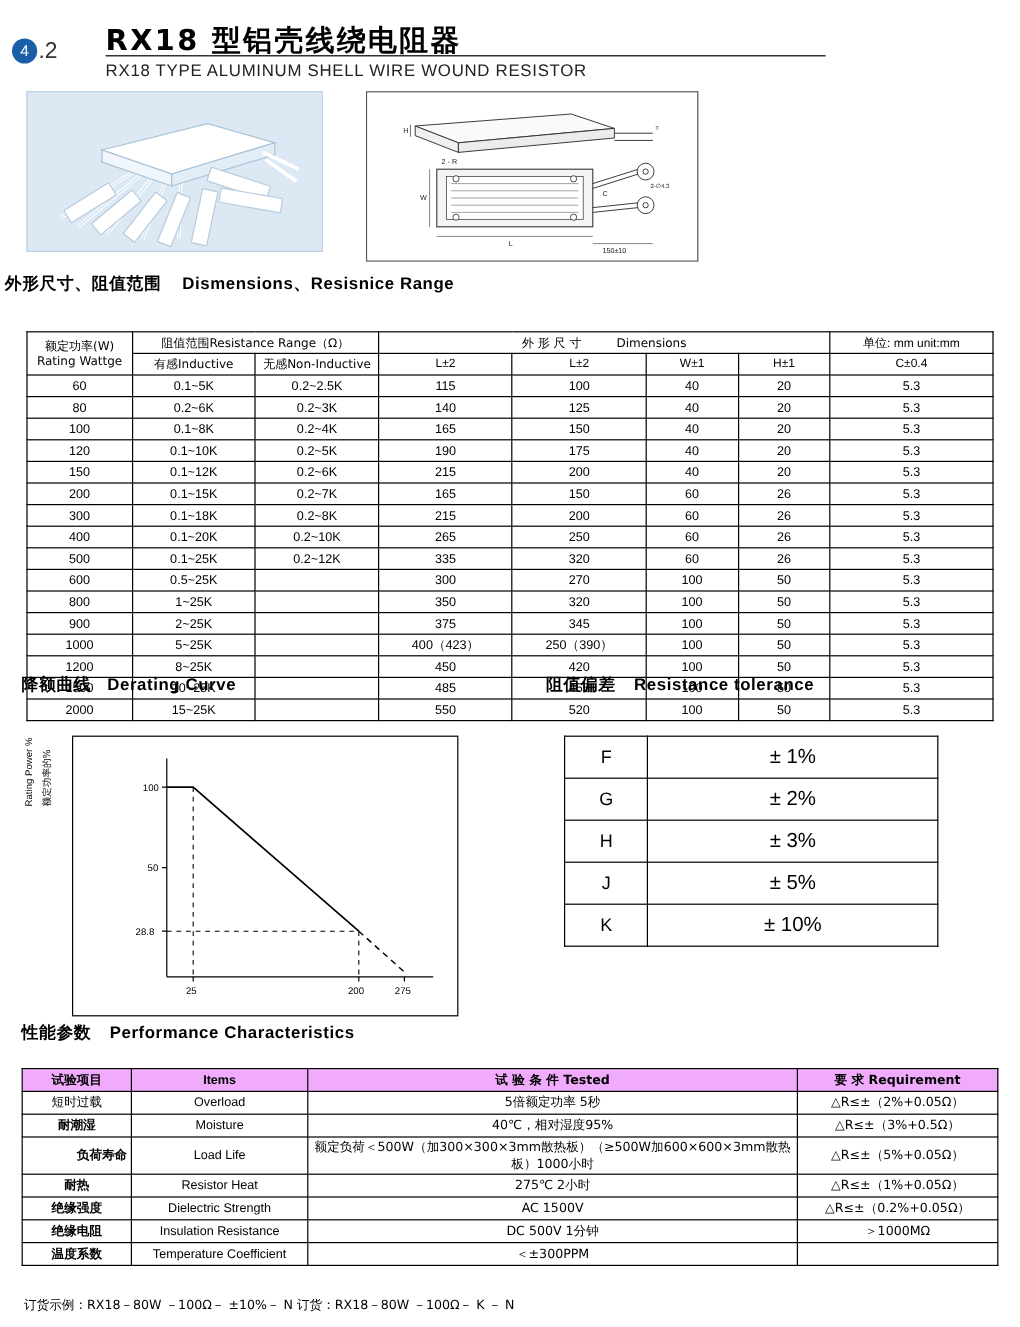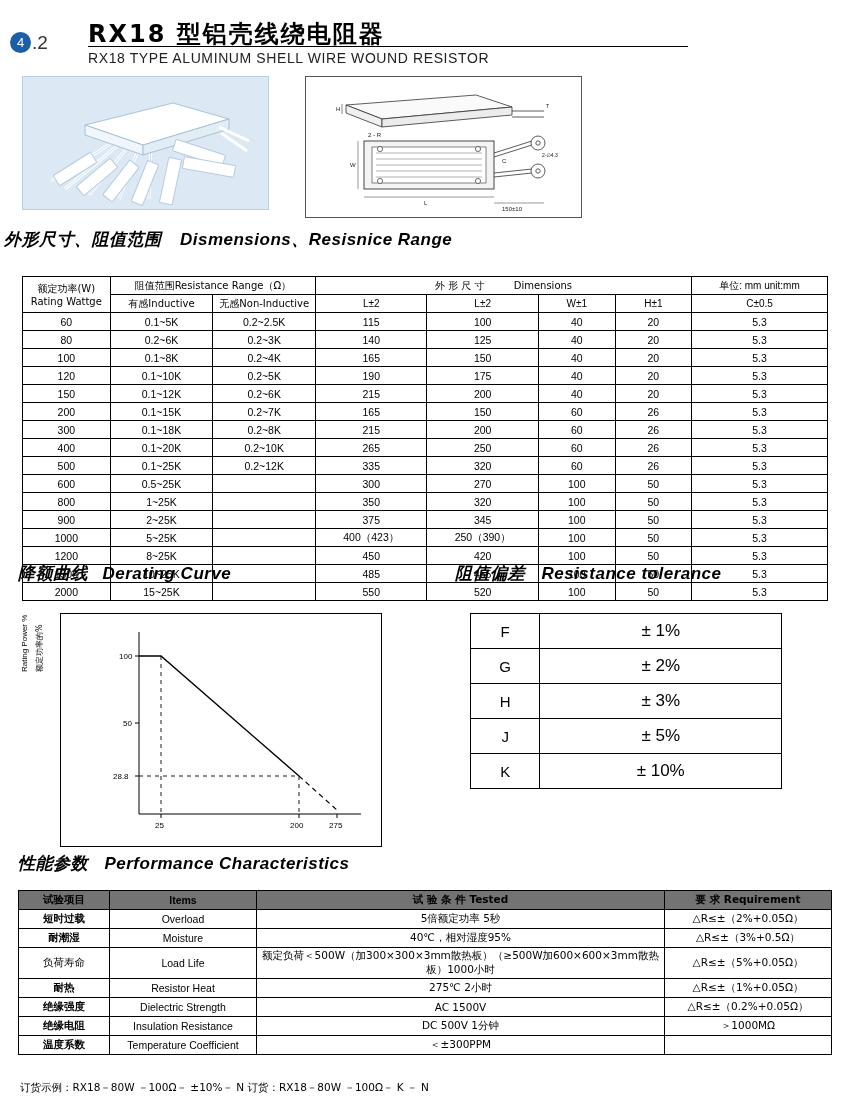--- a/index.html
+++ b/index.html
@@ -38,22 +38,22 @@
     position:absolute;left:22px;top:76px;width:245px;height:132px;
     background:#dce9f5;border:1px solid #b9cfe2;overflow:hidden;
   }
   .img-draw{
     position:absolute;left:305px;top:76px;width:275px;height:140px;
     background:#fff;border:1px solid #555;overflow:hidden;
   }
 
   
   .h-sec{
-    position:absolute;font-size:17px;font-weight:bold;
-    font-family:"DejaVu Sans",sans-serif;letter-spacing:.5px;font-style:italic;
+    position:absolute;font-size:14px;font-weight:bold;
+    font-family:"DejaVu Sans",sans-serif;letter-spacing:.5px;
   }
   .h-sec .en{font-family:"Liberation Sans",sans-serif;font-weight:bold;}
 
   
   table{border-collapse:collapse;}
   .dim-table{
     position:absolute;left:22px;top:276px;width:806px;
     font-size:10.5px;
   }
   .dim-table td,.dim-table th{
@@ -89,21 +89,21 @@
   .tol-table td.val{font-size:17px;}
 
   
   .perf-table{
     position:absolute;left:18px;top:890px;width:814px;font-size:10.5px;
   }
   .perf-table td,.perf-table th{
     border:1px solid #000;padding:1px 3px;height:16px;text-align:center;font-weight:normal;
   }
   .perf-table .cn{font-family:"DejaVu Sans",sans-serif;}
-  .perf-table thead td{background:#737373;font-weight:bold;}
+  .perf-table thead td{background:#f0abfc;font-weight:bold;}
   .note{
     position:absolute;left:20px;top:1081px;font-size:10.5px;
     font-family:"DejaVu Sans",sans-serif;
   }
   svg{display:block;}
 </style>
 </head>
 <body>
 
 <div class="page">
@@ -223,21 +223,21 @@
         </td>
         <td class="hd" style="width:150px;">单位: mm  unit:mm</td>
       </tr>
       <tr>
         <td class="hd hdcn" style="width:108px;">有感Inductive</td>
         <td class="hd hdcn" style="width:108px;">无感Non-Inductive</td>
         <td class="hd" style="width:120px;">L±2</td>
         <td class="hd" style="width:120px;">L±2</td>
         <td class="hd" style="width:82px;">W±1</td>
         <td class="hd" style="width:82px;">H±1</td>
-        <td class="hd">C±0.5</td>
+        <td class="hd">C±0.4</td>
       </tr>
     </thead>
     <tbody id="dim-body">
         <tr>
           <td>60</td>
           <td>0.1~5K</td>
           <td>0.2~2.5K</td>
           <td>115</td>
           <td>100</td>
           <td>40</td>
@@ -474,33 +474,33 @@
     <thead>
       <tr id="perf-head">
           <td class="cn" style="width: 84px;">试验项目</td>
           <td style="width: 140px;">Items</td>
           <td class="cn">试 验 条 件  Tested</td>
           <td class="cn" style="width: 160px;">要 求 Requirement</td>
         </tr>
     </thead>
     <tbody id="perf-body">
         <tr>
-          <td class="cn" style="font-weight: bold;">短时过载</td>
+          <td class="cn" style="font-weight: normal;">短时过载</td>
           <td>Overload</td>
           <td class="cn">5倍额定功率 5秒</td>
           <td class="cn">△R≤±（2%+0.05Ω）</td>
         </tr>
         <tr>
           <td class="cn" style="font-weight: bold;">耐潮湿</td>
           <td>Moisture</td>
           <td class="cn">40℃，相对湿度95%</td>
           <td class="cn">△R≤±（3%+0.5Ω）</td>
         </tr>
         <tr>
-          <td class="cn" style="font-weight: normal;">负荷寿命</td>
+          <td class="cn" style="font-weight: bold; text-align: right;">负荷寿命</td>
           <td>Load Life</td>
           <td class="cn">额定负荷＜500W（加300×300×3mm散热板）（≥500W加600×600×3mm散热板）1000小时</td>
           <td class="cn">△R≤±（5%+0.05Ω）</td>
         </tr>
         <tr>
           <td class="cn" style="font-weight: bold;">耐热</td>
           <td>Resistor Heat</td>
           <td class="cn">275℃ 2小时</td>
           <td class="cn">△R≤±（1%+0.05Ω）</td>
         </tr>

